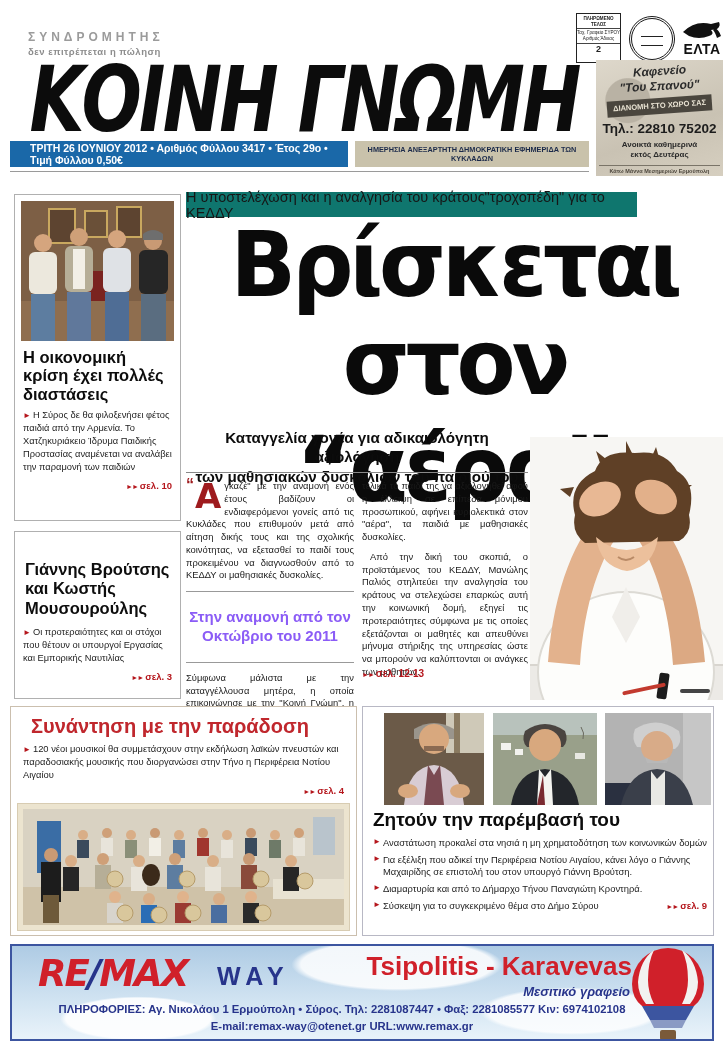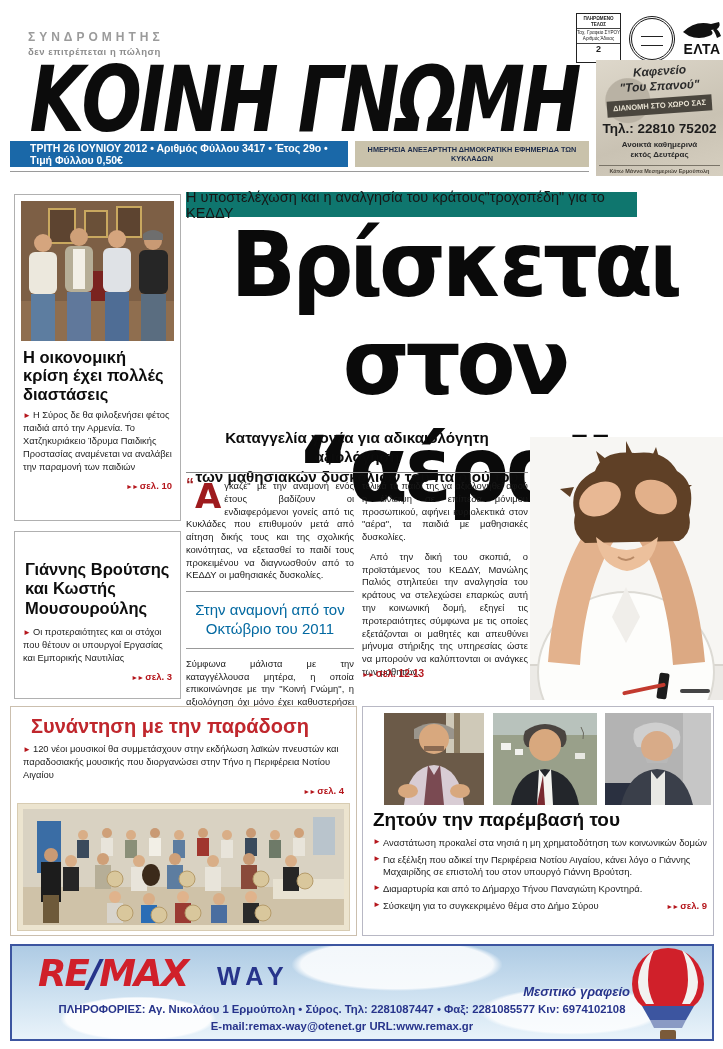--- a/index.html
+++ b/index.html
@@ -74,21 +74,21 @@
      line-height:1.28;color:#0c0c0c;}
   .sub-rule{left:186px;top:472px;width:342px;height:1px;background:#888;}
 
   .bodycol{font-size:9.4px;line-height:1.36;color:#1a1a1a;text-align:justify;}
   .col1{left:186px;top:480px;width:168px;height:222px;}
   .col2{left:362px;top:480px;width:166px;height:185px;}
   .openquote{color:#9e1b1e;font-weight:bold;font-size:16px;float:left;line-height:.6;margin-right:1px;}
   .dropcap{color:#9e1b1e;font-weight:bold;font-size:34px;float:left;line-height:.85;margin:2px 3px 0 0;
      font-family:"DejaVu Sans",sans-serif;}
   .inset-rule{height:1px;background:#999;margin:9px 0;}
-  .insethead{color:#0369a1;font-weight:normal;font-size:15px;text-align:center;line-height:1.25;margin:2px 0;}
+  .insethead{color:#8b5cf6;font-weight:bold;font-size:15px;text-align:center;line-height:1.25;margin:16px 0;}
   .p2{margin-top:7px;text-indent:8px;}
   .mainpgref{left:362px;top:668px;}
   .mainpgref .pageref{text-align:left;margin:0;font-size:10px;}
 
   .boyphoto{left:530px;top:437px;width:193px;height:263px;}
 
   
   .blbox{left:10px;top:706px;width:347px;height:230px;border:1px solid #cbbfae;background:#fff;}
   .blhead{color:#c0272d;font-weight:bold;font-size:20px;margin:8px 12px 5px 20px;}
   .blbody{font-size:9.4px;line-height:1.38;margin:0 12px;color:#1c1c1c;}
@@ -425,18 +425,19 @@
         <path d="M42 2 a36 36 0 0 1 36 36 q0 14 -10 22 l-52 0 q-10 -8 -10 -22 a36 36 0 0 1 36 -36 z" fill="#d0202a"></path>
         <path d="M28 4 q-14 10 -16 32 q0 12 8 22 l8 0 q-6 -12 -6 -24 q0 -18 6 -30 z" fill="#f2f2f0"></path>
         <path d="M56 4 q14 10 16 32 q0 12 -8 22 l-8 0 q6 -12 6 -24 q0 -18 -6 -30 z" fill="#f2f2f0"></path>
         <path d="M16 60 l52 0 -8 14 -36 0 z" fill="#3c55a0"></path>
         <path d="M24 74 l36 0 -4 8 -28 0 z" fill="#8a9ac4"></path>
         <rect x="34" y="84" width="16" height="10" rx="2" fill="#7a5a3a"></rect>
       </svg>
     </div>
     <div class="remax"><span>RE</span><span class="slash">/</span><span>MAX</span></div>
     <div class="way">WAY</div>
+    <div class="agency">Tsipolitis - Karavevas</div>
     <div class="agency-sub">Μεσιτικό γραφείο</div>
     <div class="ad-info">ΠΛΗΡΟΦΟΡΙΕΣ: Αγ. Νικολάου 1 Ερμούπολη • Σύρος. Τηλ: 2281087447 • Φαξ: 2281085577 Κιν: 6974102108</div>
     <div class="ad-contact">E-mail:remax-way@otenet.gr URL:www.remax.gr</div>
   </div>
 
 </div>
 
 </body></html>

